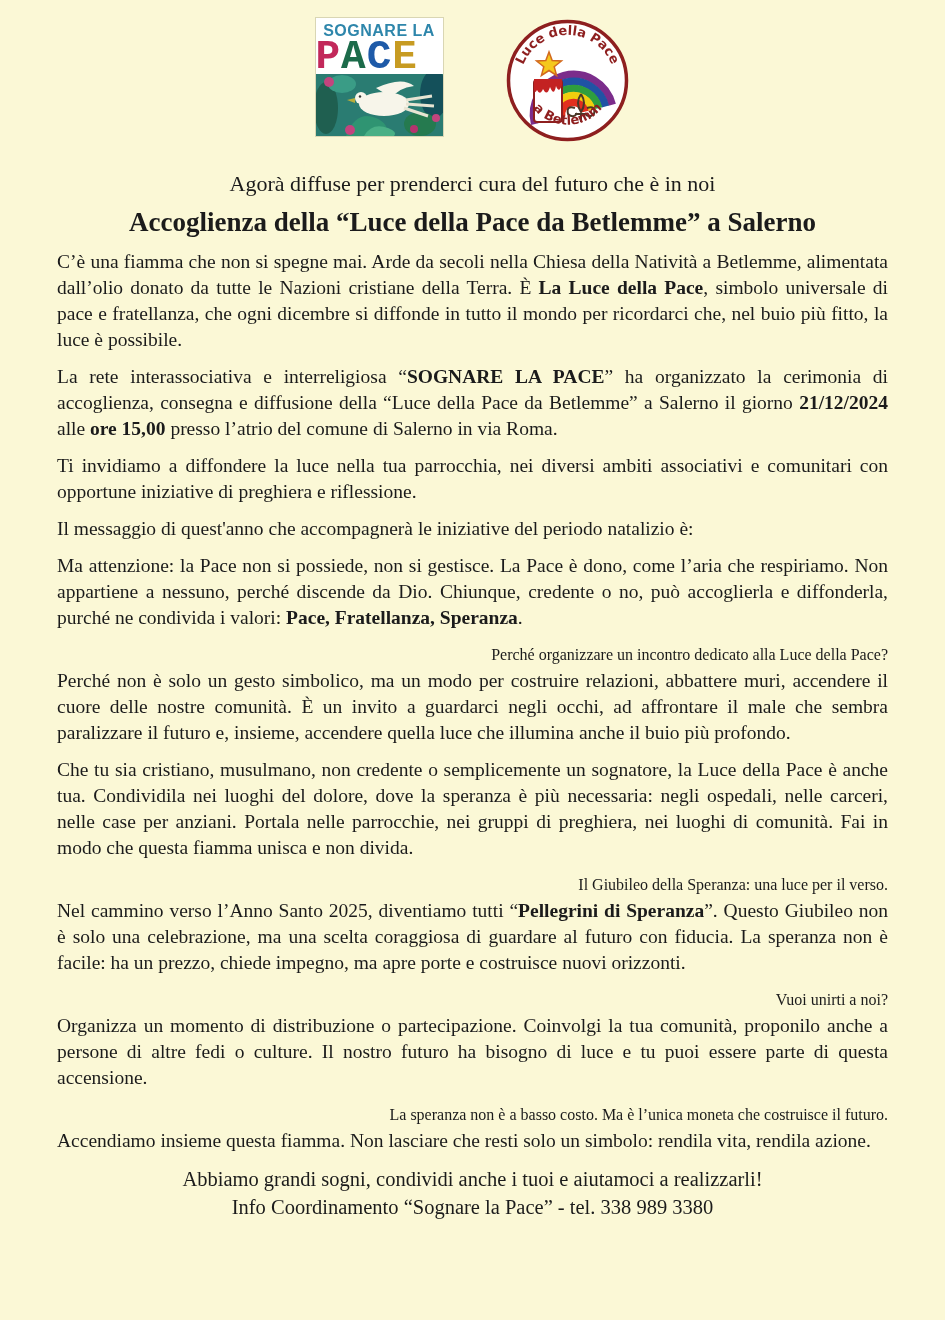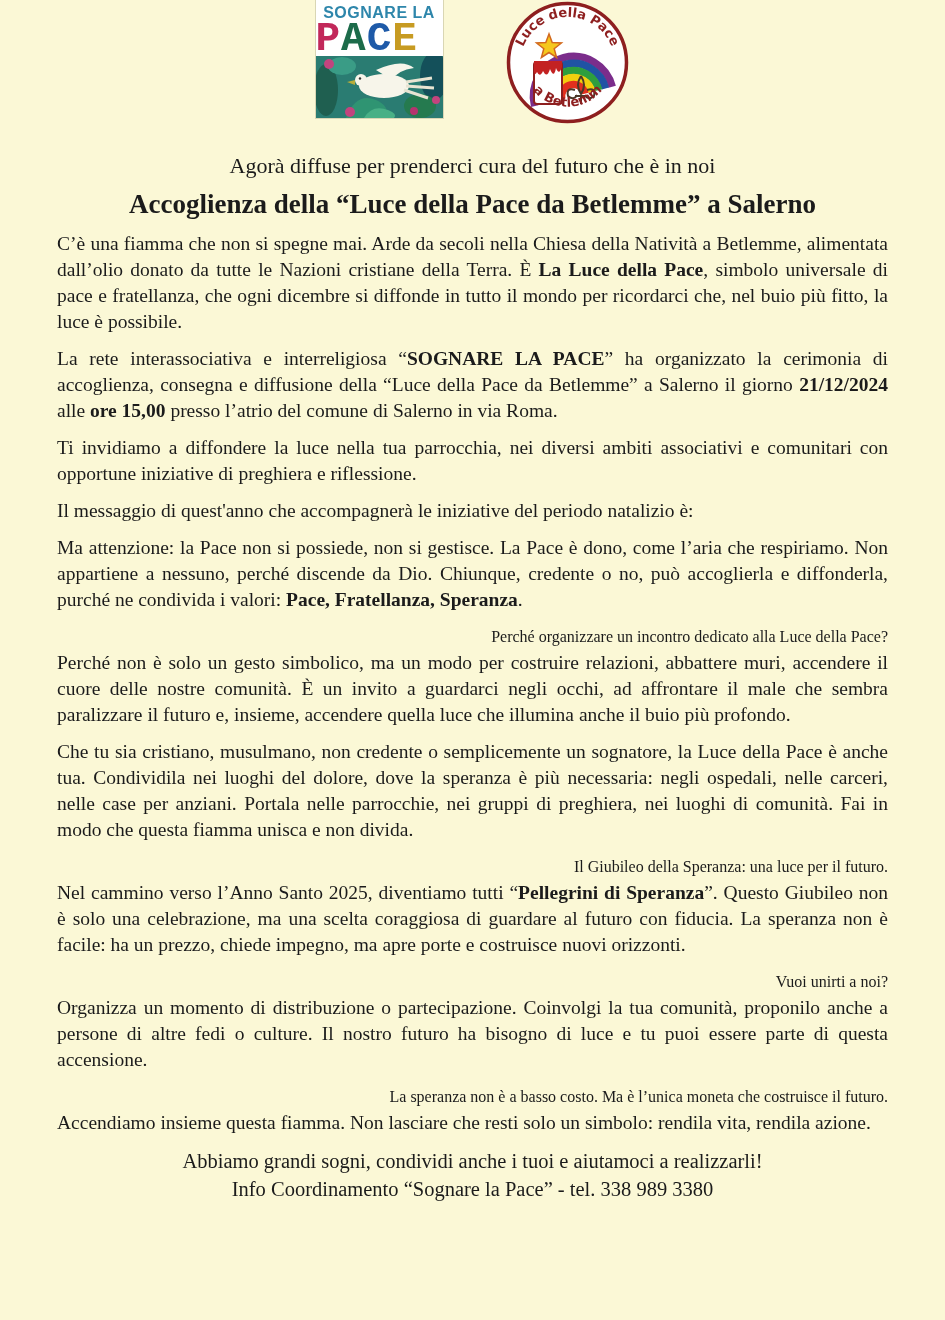--- a/index.html
+++ b/index.html
@@ -5,21 +5,21 @@
   html,body{margin:0;padding:0;}
   body{
     width:945px;height:1320px;
     background:#fbf8d6;
     font-family:"Liberation Serif", serif;
     color:#1b1b1b;
     overflow:hidden;
   }
   .page{width:945px;height:1320px;position:relative;}
   
-  .logos{display:flex;justify-content:center;align-items:flex-start;gap:62px;}
+  .logos{display:flex;justify-content:center;align-items:flex-start;gap:62px;padding-top:18px;}
   .logo-sognare{width:127px;background:#ffffff;box-shadow:0 0 0 1px #d9d6b4;}
   .ls-line1{font-family:"Liberation Sans",sans-serif;font-weight:bold;font-size:16px;letter-spacing:.5px;text-align:center;padding-top:4px;}
   .ls-pace{font-family:Liberation Mono, monospace;font-weight:800;font-size:41px;line-height:34px;text-align:left;letter-spacing:1px;}
   .logo-sognare svg{display:block;}
   .logo-luce svg{display:block;}
   
   .content{margin:0 57px;}
   .subtitle{font-size:22px;text-align:center;margin-top:28px;}
   .main-title{font-size:27px;font-weight:bold;text-align:center;margin:10px 0 4px;}
   p.body{font-size:19.5px;line-height:26px;text-align:justify;margin:11px 0;}
@@ -111,21 +111,21 @@
     <p class="body"><span>Il messaggio di quest'anno che accompagnerà le iniziative del periodo natalizio è:</span></p>
 
 
     <p class="body"><span>Ma attenzione: la Pace non si possiede, non si gestisce. La Pace è dono, come l’aria che respiriamo. Non appartiene a nessuno, perché discende da Dio. Chiunque, credente o no, può accoglierla e diffonderla, purché ne condivida i valori: </span><b>Pace, Fratellanza, Speranza</b><span>.</span></p>
 
     <div class="sec-h">Perché organizzare un incontro dedicato alla Luce della Pace?</div>
     <p class="body tight"><span>Perché non è solo un gesto simbolico, ma un modo per costruire relazioni, abbattere muri, accendere il cuore delle nostre comunità. È un invito a guardarci negli occhi, ad affrontare il male che sembra paralizzare il futuro e, insieme, accendere quella luce che illumina anche il buio più profondo.</span></p>
 
     <p class="body tight"><span>Che tu sia cristiano, musulmano, non credente o semplicemente un sognatore, la Luce della Pace è anche tua. Condividila nei luoghi del dolore, dove la speranza è più necessaria: negli ospedali, nelle carceri, nelle case per anziani. Portala nelle parrocchie, nei gruppi di preghiera, nei luoghi di comunità. Fai in modo che questa fiamma unisca e non divida.</span></p>
 
-    <div class="sec-h">Il Giubileo della Speranza: una luce per il futuro.</div>
+    <div class="sec-h">Il Giubileo della Speranza: una luce per il verso.</div>
     <p class="body tight"><span>Nel cammino verso l’Anno Santo 2025, diventiamo tutti “</span><b>Pellegrini di Speranza</b><span>”. Questo Giubileo non è solo una celebrazione, ma una scelta coraggiosa di guardare al futuro con fiducia. La speranza non è facile: ha un prezzo, chiede impegno, ma apre porte e costruisce nuovi orizzonti.</span></p>
 
     <div class="sec-h">Vuoi unirti a noi?</div>
     <p class="body tight"><span>Organizza un momento di distribuzione o partecipazione. Coinvolgi la tua comunità, proponilo anche a persone di altre fedi o culture. Il nostro futuro ha bisogno di luce e tu puoi essere parte di questa accensione.</span></p>
 
     <div class="sec-h">La speranza non è a basso costo. Ma è l’unica moneta che costruisce il futuro.</div>
     <p class="body tight"><span>Accendiamo insieme questa fiamma. Non lasciare che resti solo un simbolo: rendila vita, rendila azione.</span></p>
 
     <div class="footer">
       <div>Abbiamo grandi sogni, condividi anche i tuoi e aiutamoci a realizzarli!</div>

